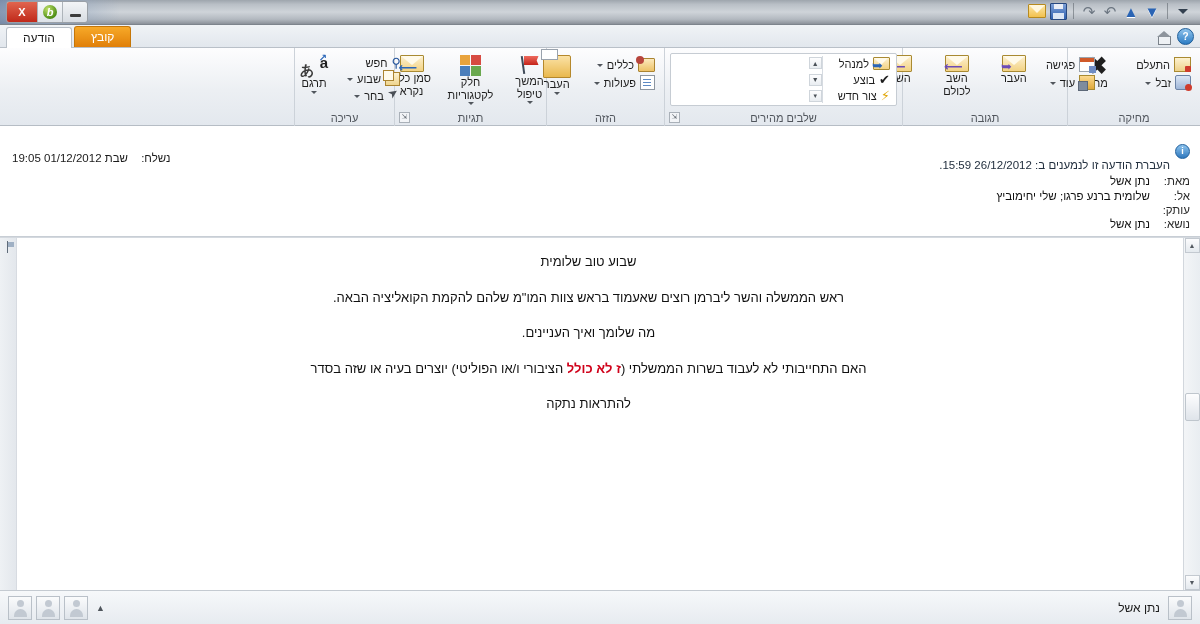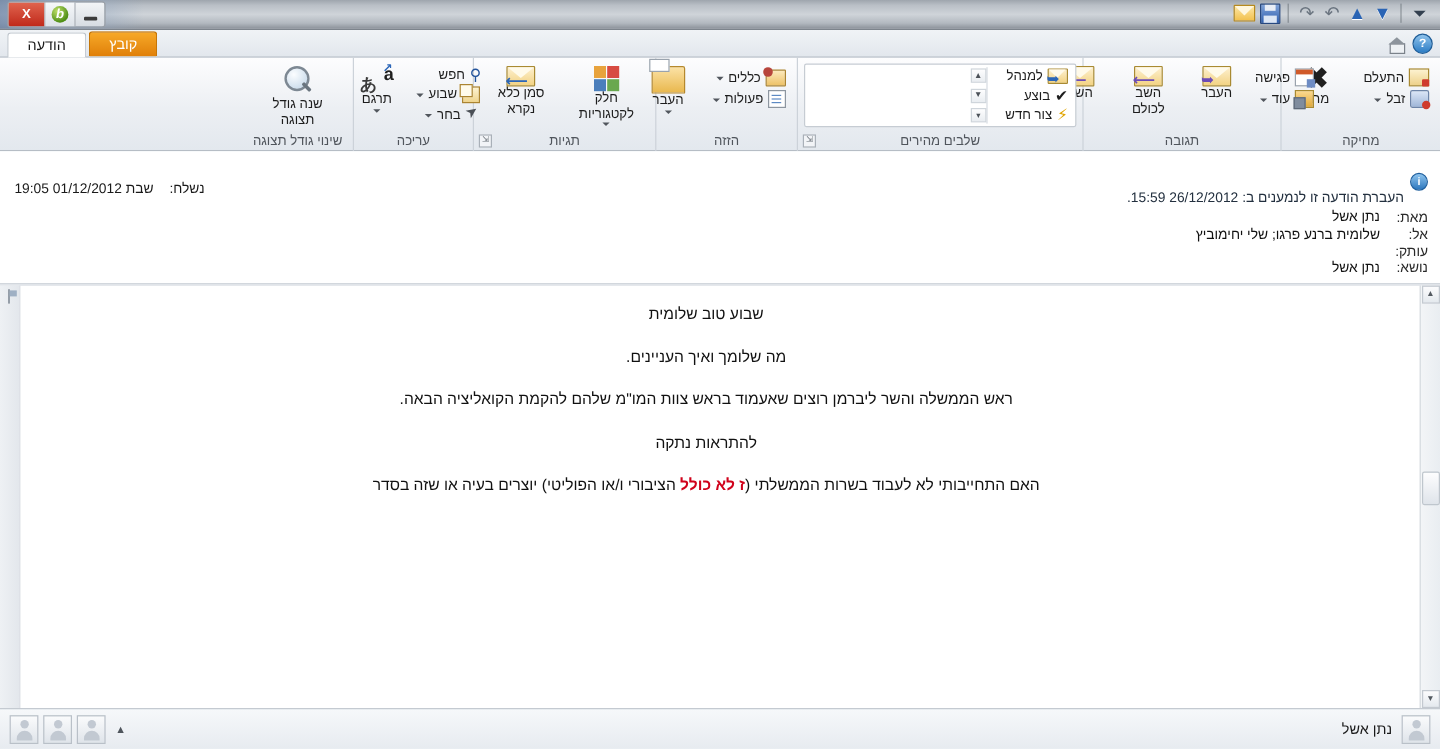--- a/index.html
+++ b/index.html
@@ -378,20 +378,25 @@
           <span>העבר</span>
           <span class="caret"></span>
         </div>
       </div>
       <div class="gtitle">הזזה</div>
     </div>
 
     <div class="rgroup" style="width:152px">
       <div class="gbody" style="justify-content:center;gap:3px">
         <div class="bigbtn">
+          <span class="ico i-flag"></span>
+          <span>המשך טיפול</span>
+          <span class="caret"></span>
+        </div>
+        <div class="bigbtn">
           <span class="ico i-cats">
             <i style="background:#d74b42"></i>
               <i style="background:#e8a33d"></i>
             <i style="background:#6aa84f"></i>
               <i style="background:#4a7ebb"></i>
           </span>
           <span>חלק לקטגוריות</span>
           <span class="caret"></span>
         </div>
         <div class="bigbtn">
@@ -431,29 +436,20 @@
               <span class="ar">↗</span>
               <span class="lb">あ</span>
           </span>
           <span>תרגם</span>
           <span class="caret"></span>
         </div>
       </div>
       <div class="gtitle">עריכה</div>
     </div>
 
-    <div class="rgroup" style="width:92px;border-left:none">
-      <div class="gbody" style="justify-content:center">
-        <div class="bigbtn">
-          <span class="ico i-zoom"></span>
-          <span>שנה גודל תצוגה</span>
-        </div>
-      </div>
-      <div class="gtitle">שינוי גודל תצוגה</div>
-    </div>
 
   </div>
 
   <div class="msghead">
     <div class="inforow">
       <span class="info-i">i</span>
       <span class="txt">העברת הודעה זו לנמענים ב: 26/12/2012 15:59.</span>
     </div>
     <div class="sentline">
       <span class="lbl">נשלח:</span>
@@ -482,24 +478,24 @@
 
   <div class="bodywrap">
     <div class="scroller">
       <div class="sc-btn">▲</div>
       <div class="sc-thumb"></div>
       <div class="sc-track"></div>
       <div class="sc-btn">▼</div>
     </div>
     <div class="bodytext">
       <p>שבוע טוב שלומית</p>
+      <p>ראש הממשלה והשר ליברמן רוצים  שאעמוד בראש צוות המו"מ שלהם להקמת הקואליציה הבאה.</p>
       <p>מה שלומך ואיך העניינים.</p>
-      <p>ראש הממשלה והשר ליברמן רוצים  שאעמוד בראש צוות המו"מ שלהם להקמת הקואליציה הבאה.</p>
+      <p><span>האם התחייבותי לא לעבוד בשרות הממשלתי (</span><span class="red">ז לא כולל</span><span> הציבורי ו/או הפוליטי) יוצרים בעיה או שזה בסדר</span></p>
       <p>להתראות נתקה</p>
-      <p><span>האם התחייבותי לא לעבוד בשרות הממשלתי (</span><span class="red">ז לא כולל</span><span> הציבורי ו/או הפוליטי) יוצרים בעיה או שזה בסדר</span></p>
     </div>
     <div class="leftgrip">
       <div class="flagspot"></div>
     </div>
   </div>
 
   <div class="peoplebar">
     <div class="avatar">
         <span class="head"></span>
         <span class="torso"></span>

